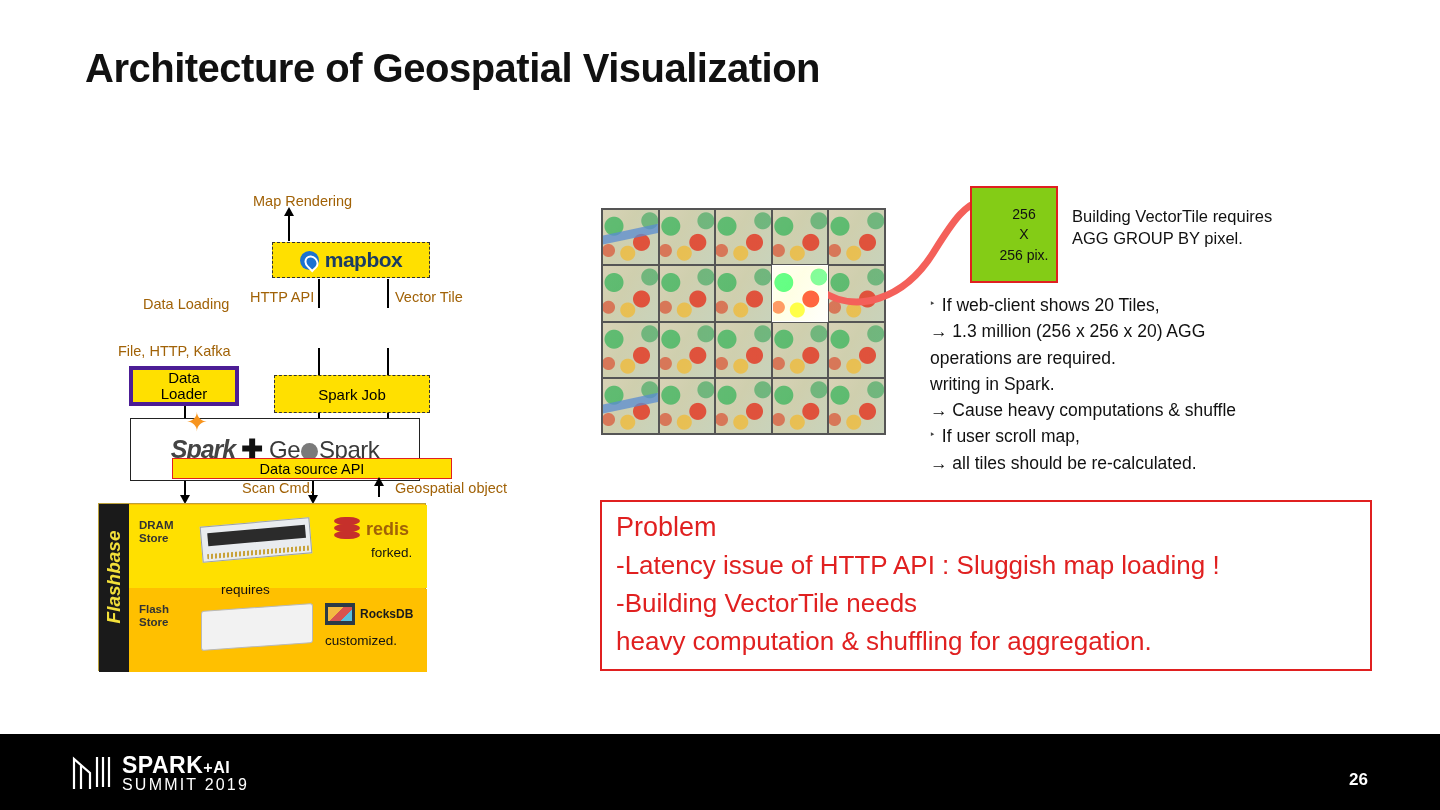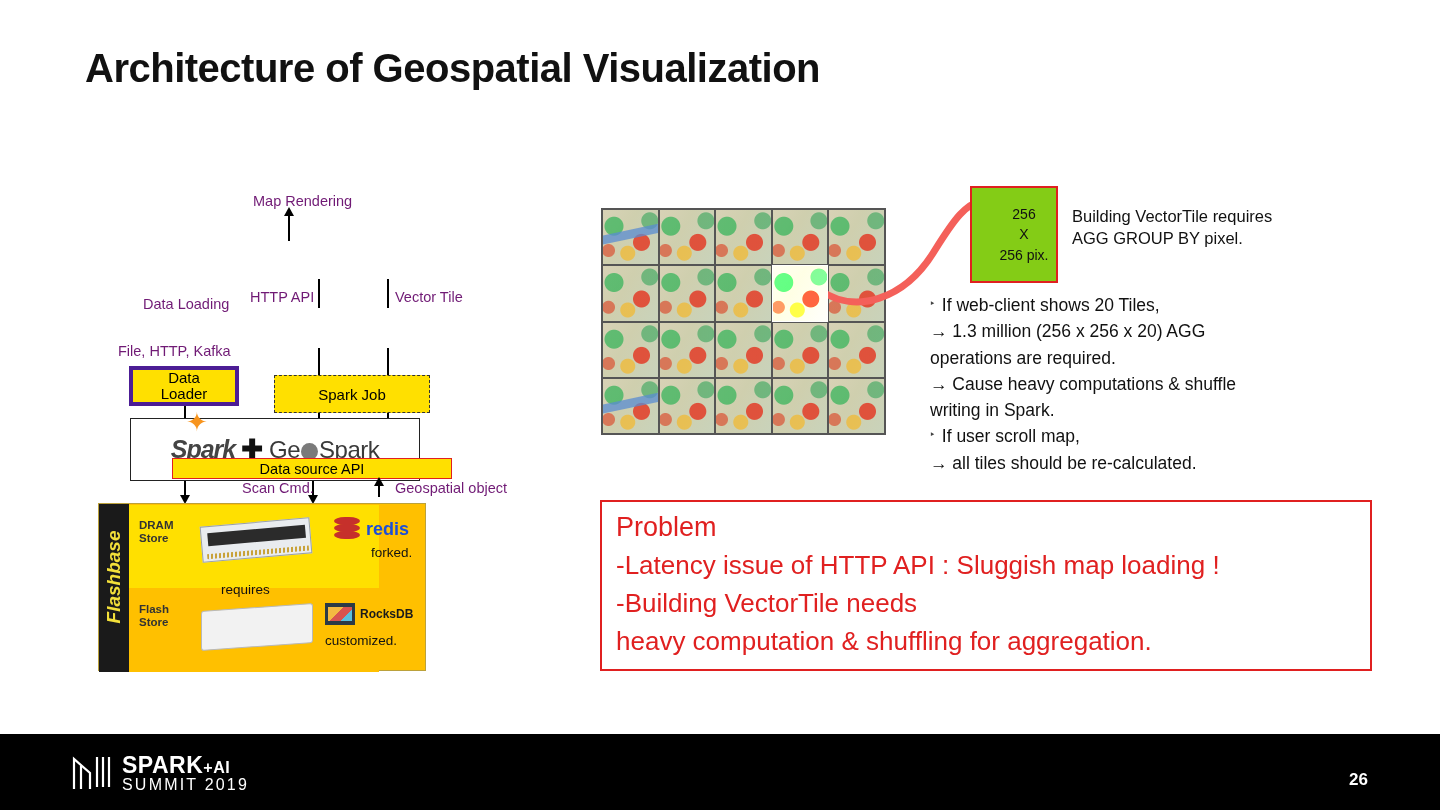--- a/index.html
+++ b/index.html
@@ -30,21 +30,21 @@
   .logo-text .l1 { font-size:23px; font-weight:bold; letter-spacing:0.5px; }
   .logo-text .l1 .plus { font-size:16px;margin-top:6px; }
   .logo-text .l2 { font-size:16px; letter-spacing:2.2px; }
   .page-num {
     position:absolute; right:72px; top:770px; color:#fff;
     font-size:17px; font-weight:bold;text-align:right;
   }
 
   
   .diagram { position:absolute; left:90px; top:185px; width:440px; height:470px; }
-  .lbl { position:absolute; font-size:14.5px; color:#701a75; white-space:nowrap; }
+  .lbl { position:absolute; font-size:14.5px; color:#a16207; white-space:nowrap; }
   .box {
     position:absolute; background:#ffe000; border:1.6px dashed #333;
     display:flex; align-items:center; justify-content:center;
     font-size:15px; text-align:center;
   }
   .box.solidred { border:4px solid #4c1d95; border-style:solid; }
 
   .arrow-v { position:absolute; width:2px; background:#000; }
   .arrowhead-up {
     position:absolute; width:0; height:0;
@@ -100,21 +100,21 @@
   }
   .fb-side {
     position:absolute; left:0; top:0; width:30px; height:168px; background:#1a1a1a;
     color:#fff;
   }
   .fb-side span {
     position:absolute; left:-48px; top:62px; width:126px; text-align:center;
     transform:rotate(-90deg); font-size:19px; font-weight:bold; font-style:italic;
     color:#f3e03a;
   }
-  .fb-row { position:absolute; left:30px; width:250px; height:83px; }
+  .fb-row { position:absolute; left:30px; width:298px; height:83px; }
   .fb-row.r1 { top:1px; background:#ffe000; }
   .fb-row.r2 { top:85px; background:#ffc000; }
   .fb-tag { position:absolute; left:10px; top:14px; font-size:11.5px; font-weight:bold; color:#333; line-height:1.15; }
   .dimm {
     position:absolute; left:72px; top:17px; width:110px; height:36px;
     background:#e9ecef; border:1px solid #9aa0a6; transform:rotate(-5deg);
   }
   .dimm:before{
     content:""; position:absolute; left:6px; top:6px; width:98px; height:13px;
     background:#2b2b2b;
@@ -125,21 +125,21 @@
   }
   .redis-logo { position:absolute; left:205px; top:12px; display:flex; align-items:center; gap:6px; }
   .redis-stack { width:26px; height:24px; position:relative; }
   .redis-stack i {
     position:absolute; left:0; width:26px; height:8px; background:#c6302b;
     border-radius:50%/60%; display:block;
   }
   .redis-stack i:nth-child(1){ top:0; }
   .redis-stack i:nth-child(2){ top:7px; }
   .redis-stack i:nth-child(3){ top:14px; }
-  .redis-word { font-size:18px; font-weight:bold; color:#1d4ed8; }
+  .redis-word { font-size:18px; font-weight:bold; color:#a16207; }
   .sub-note { position:absolute; font-size:13.5px; color:#111; }
   .ssd {
     position:absolute; left:72px; top:18px; width:112px; height:40px;
     background:#f2f2f2; border:1px solid #b9b9b9; border-radius:3px;
     transform:skewY(-4deg);
   }
   .rocks-logo { position:absolute; left:196px; top:14px; display:flex; align-items:center; gap:5px; }
   .rocks-mark { width:30px; height:22px; background:#2b3a46; position:relative; }
   .rocks-mark:after{
     content:""; position:absolute; left:3px; top:4px; width:24px; height:14px;
@@ -206,20 +206,26 @@
 
 <div class="slide-title">Architecture of Geospatial Visualization</div>
 
 <div class="diagram">
 
   <div class="lbl" style="left:163px; top:8px;">Map Rendering</div>
 
   <div class="arrow-v" style="left:198px; top:28px; height:28px;"></div>
   <div class="arrowhead-up" style="left:194px; top:22px;"></div>
 
+  <div class="box" style="left:182px; top:57px; width:158px; height:36px;">
+    <span class="mapbox-inner">
+      <span class="mapbox-dot"></span>
+      <span class="mapbox-word">mapbox</span>
+    </span>
+  </div>
 
   <div class="lbl" style="left:53px; top:111px;">Data Loading</div>
   <div class="lbl" style="left:160px; top:104px;">HTTP API</div>
   <div class="lbl" style="left:305px; top:104px;">Vector Tile</div>
 
   <div class="arrow-v" style="left:228px; top:94px; height:29px;"></div>
   <div class="arrow-v" style="left:297px; top:94px; height:29px;"></div>
 
 
   <div class="lbl" style="left:28px; top:158px;">File, HTTP, Kafka</div>
@@ -386,24 +392,24 @@
       <span class="tri">‣</span>
       <span>If web-client shows 20 Tiles,</span>
     </div>
   <div class="b">
       <span>→ 1.3 million (256 x 256 x 20) AGG</span>
     </div>
   <div class="b">
       <span>operations are required.</span>
     </div>
   <div class="b">
+      <span>writing in Spark.</span>
+    </div>
+  <div class="b">
       <span>→ Cause heavy computations &amp; shuffle</span>
-    </div>
-  <div class="b">
-      <span>writing in Spark.</span>
     </div>
   <div class="b">
       <span class="tri">‣</span>
       <span>If user scroll map,</span>
     </div>
   <div class="b">
       <span> → all tiles should be re-calculated.</span>
     </div>
 </div>
 

